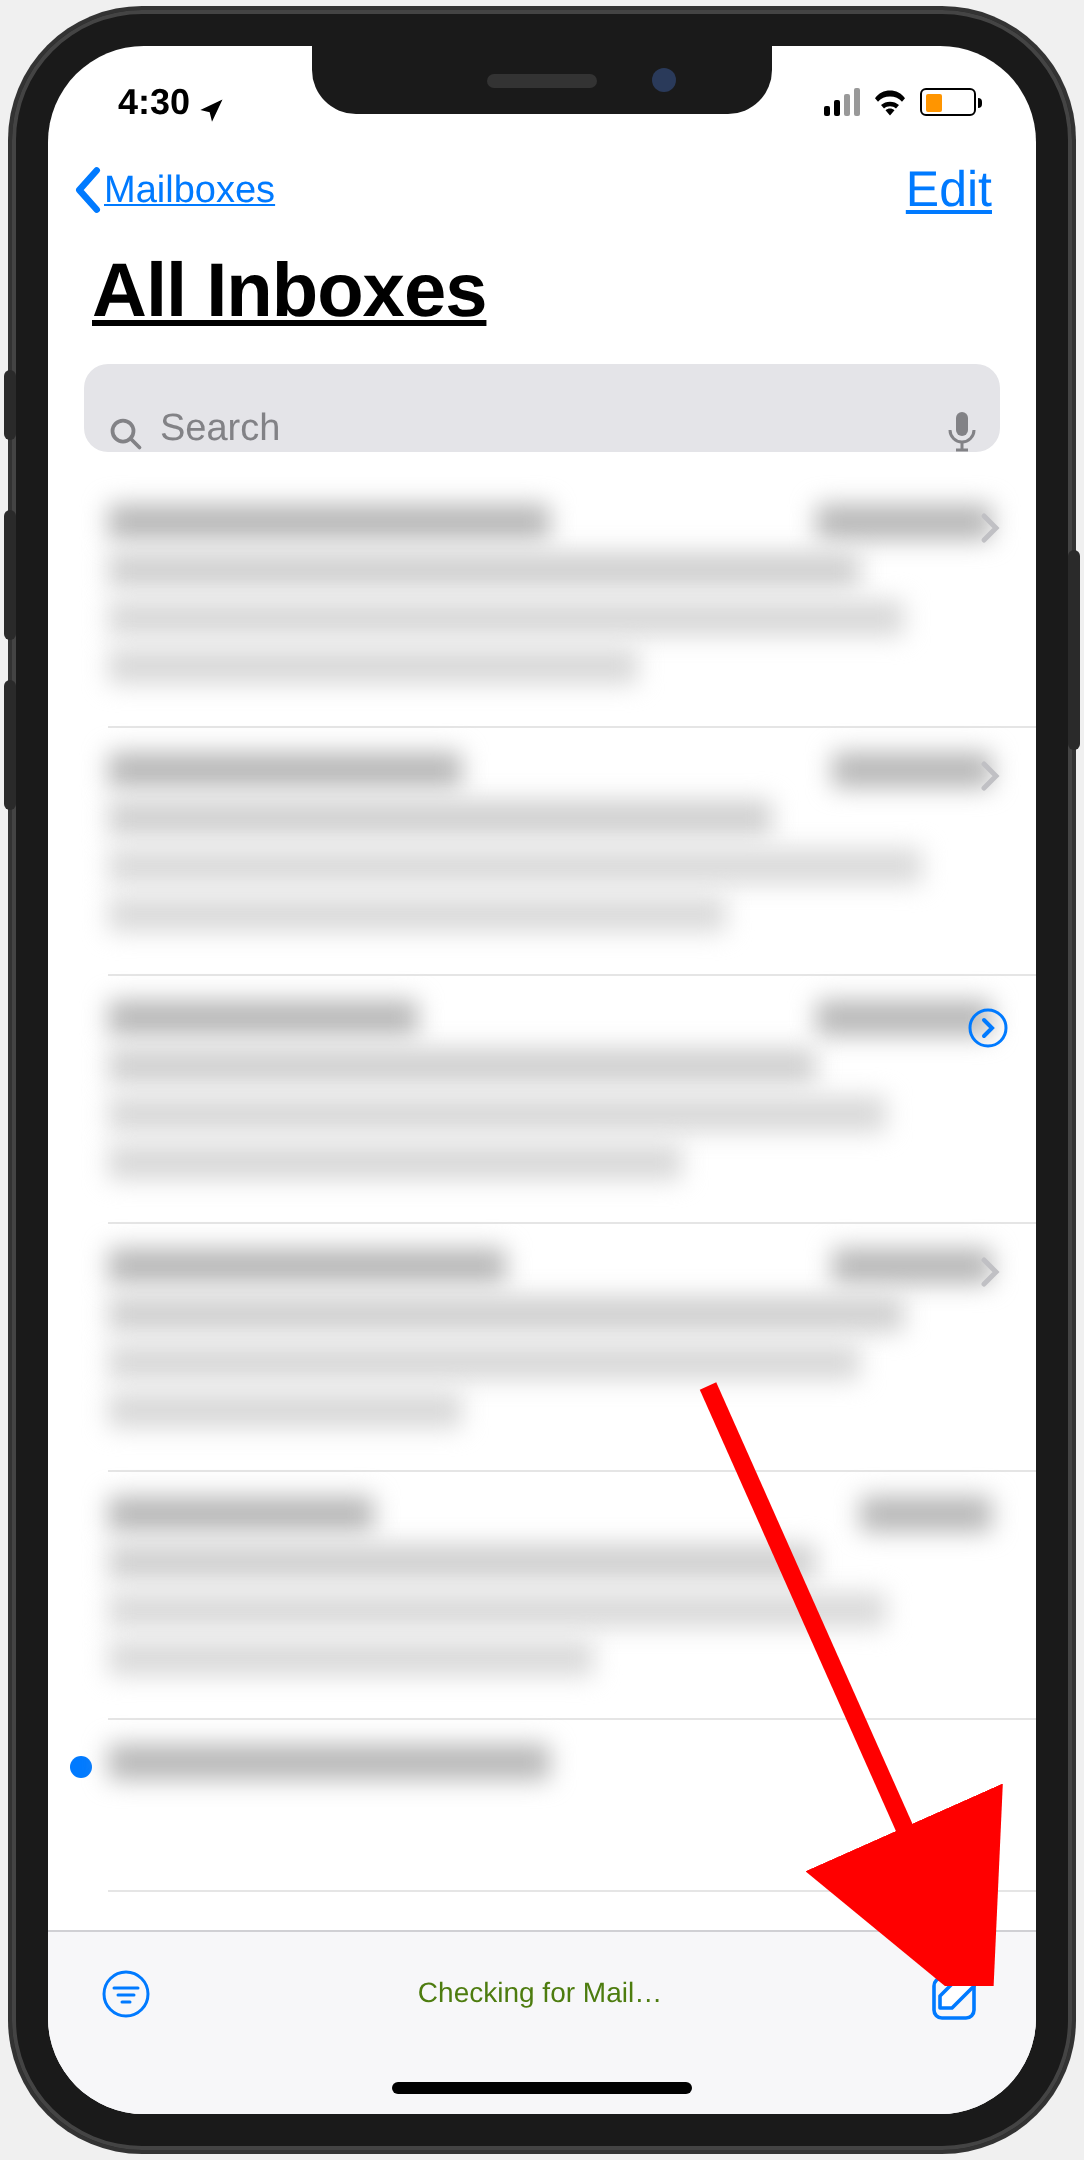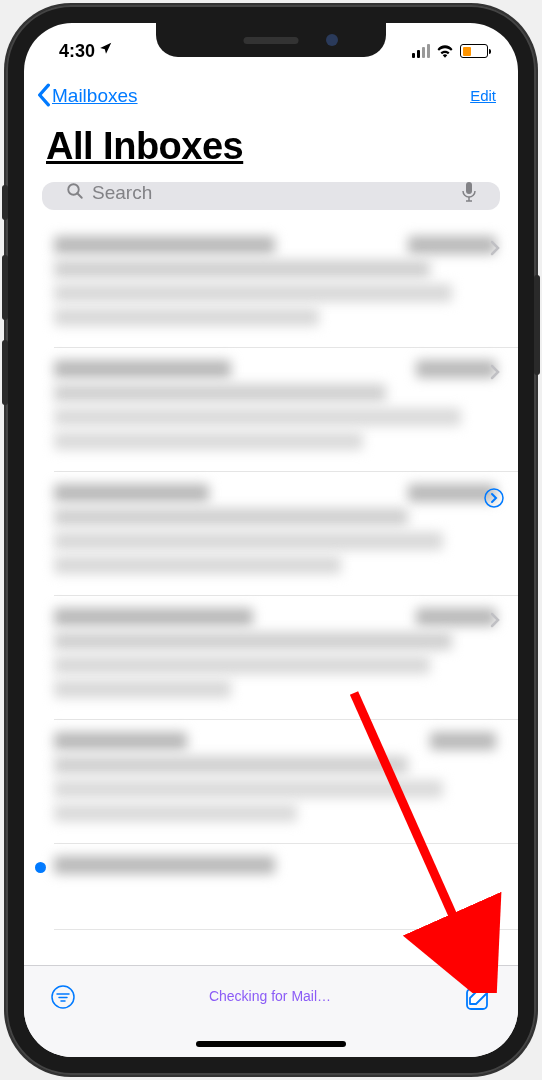--- a/index.html
+++ b/index.html
@@ -73,55 +73,55 @@
       right: 48px;
     }
     .status-bar {
       height: 48px;
       display: flex;
       justify-content: space-between;
       align-items: center;
       padding: 8px 30px 0 35px;
       font-weight: 600;
     }
-    .status-time { font-size: 18px; display: flex; align-items: flex-start; gap: 4px; }
+    .status-time { font-size: 18px; display: flex; align-items: flex-end; gap: 4px; }
     .status-icons { display: flex; align-items: center; gap: 6px; }
     .signal-bars { display: flex; align-items: flex-end; gap: 2px; }
     .bar { width: 3px; background: #999; border-radius: 1px; }
     .bar.on { background: #000; }
     .bar:nth-child(1){height:5px}.bar:nth-child(2){height:8px}.bar:nth-child(3){height:11px}.bar:nth-child(4){height:14px}
     .wifi-icon { width: 18px; height: 14px; }
     .battery { width: 28px; height: 14px; border: 1.5px solid #000; border-radius: 3px; position: relative; padding: 1.5px; }
     .battery::after { content:""; position:absolute; right:-4px; top:4px; width:2px; height:5px; background:#000; border-radius:0 2px 2px 0; }
     .battery-fill { height: 100%; width: 35%; background: #ff9500; border-radius: 1px; }
     .nav-bar {
       height: 48px;
       display: flex;
       justify-content: space-between;
       align-items: center;
       padding: 0 22px 0 12px;
     }
     .back-btn { display: flex; align-items: flex-end; color: #007aff; font-size: 19px; cursor: pointer; }
     .back-btn span { text-decoration: underline; }
-    .edit-btn { color: #007aff; font-size: 15px; text-decoration: underline; cursor: pointer; }
+    .edit-btn { color: #007aff; font-size: 25px; text-decoration: underline; cursor: pointer; }
     .page-title {
       font-size: 38px;
       font-weight: 800;
       padding: 6px 22px 14px;
       letter-spacing: -0.5px;
       text-decoration: underline;
     }
     .search-bar {
       margin: 0 18px;
-      height: 28px;
+      height: 44px;
       background: #e4e4e8;
       border-radius: 12px;
       display: flex;
-      align-items: flex-start;
-      padding: 0 24px;
+      align-items: flex-end;
+      padding: 0 12px;
       gap: 8px;
     }
     .search-icon { color: #828286; }
     .search-txt { flex: 1; color: #828286; font-size: 19px; }
     .mic-icon { color: #828286; }
     .mail-list {
       padding: 14px 0 0 0;
       overflow: hidden;
     }
     .mail-item {
@@ -150,21 +150,21 @@
       right: 0;
       height: 92px;
       background: #f7f7f9;
       border-top: 0.5px solid #d0d0d4;
       display: flex;
       align-items: flex-start;
       justify-content: space-between;
       padding: 18px 26px 0;
     }
     .filter-btn, .compose-btn { color: #007aff; cursor: pointer; }
-    .toolbar-status { font-size: 14px; color: #8b5cf6; padding-top: 4px; }
+    .toolbar-status { font-size: 14px; color: #4d7c0f; padding-top: 4px; }
     .home-indicator {
       position: absolute;
       bottom: 10px;
       left: 50%;
       transform: translateX(-50%);
       width: 150px;
       height: 6px;
       background: #000;
       border-radius: 3px;
       z-index: 50;

